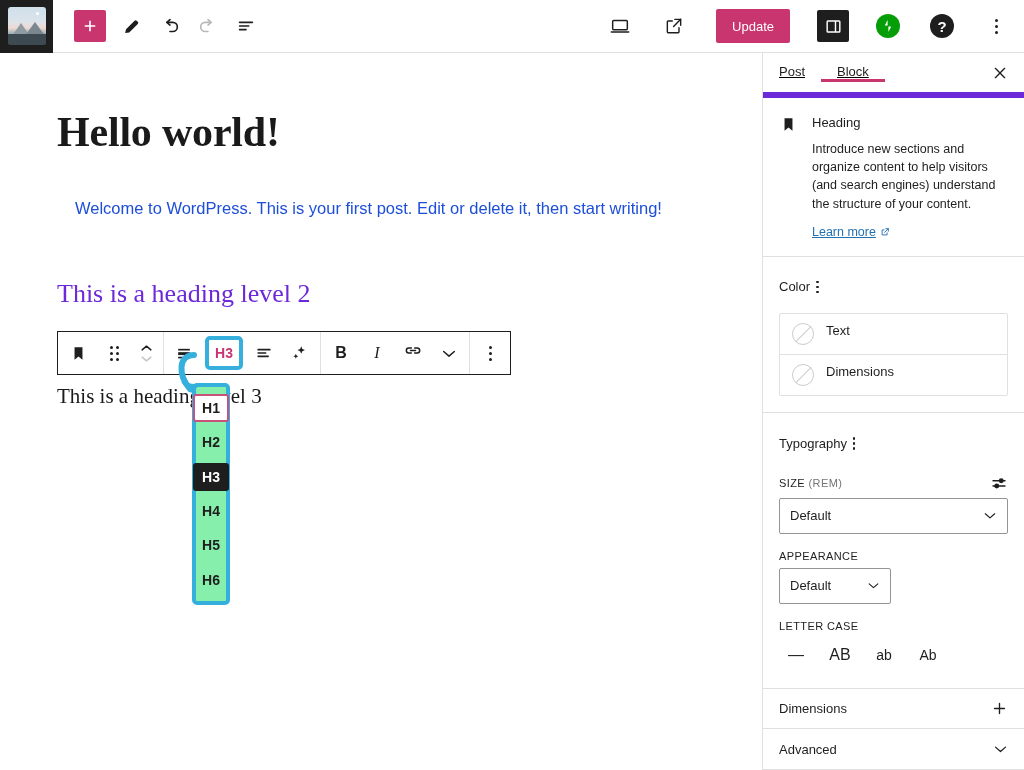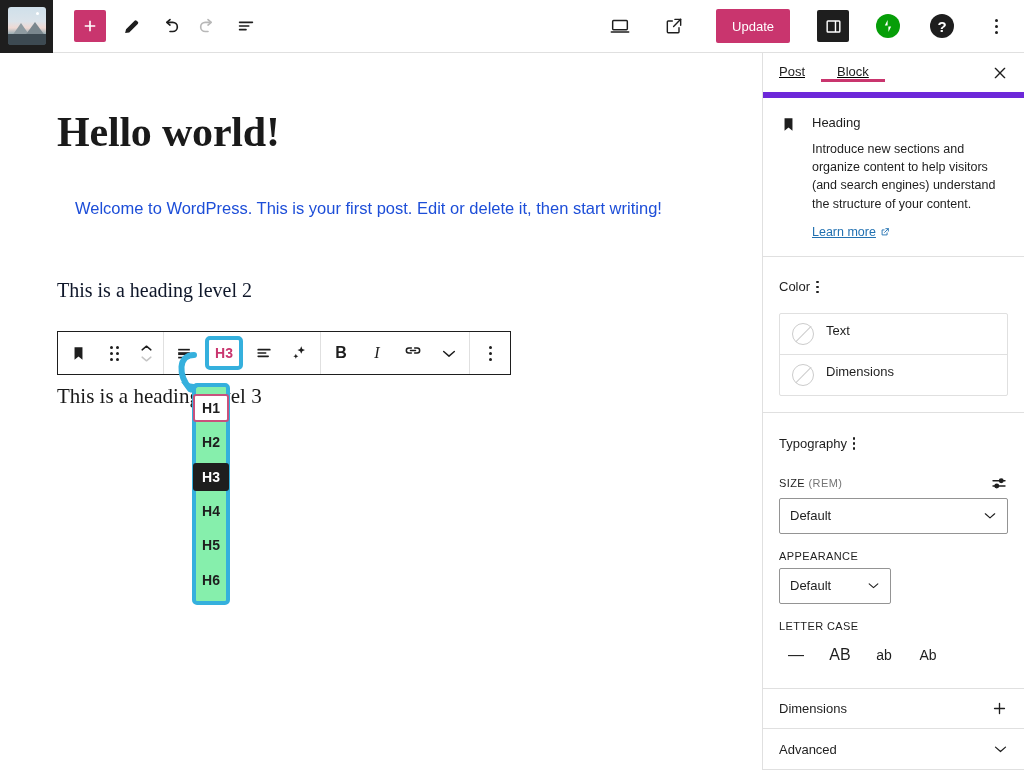--- a/index.html
+++ b/index.html
@@ -95,21 +95,21 @@
     font-size: 42px; color: #1a1a1a; letter-spacing: -0.2px;
     margin: 0; line-height: 1.1;
   }
   .post-para {
     position: absolute; left: 59px; top: 126px; width: 640px;
     font-size: 16.5px; color: #1d4ed8; line-height: 1.6; margin: 16px;
   }
   .h2-block {
     position: absolute; left: 57px; top: 226px;
     font-family: "Liberation Serif", serif;
-    font-size: 20px; color: #0f172a; margin: 0; font-weight: normal;
+    font-size: 26px; color: #6d28d9; margin: 0; font-weight: normal;
   }
   .h3-block {
     position: absolute; left: 57px; top: 331px;
     font-family: "Liberation Serif", serif;
     font-size: 21px; color: #1a1a1a; margin: 0; font-weight: normal;
     white-space: nowrap;
   }
 
   
   .block-toolbar {

